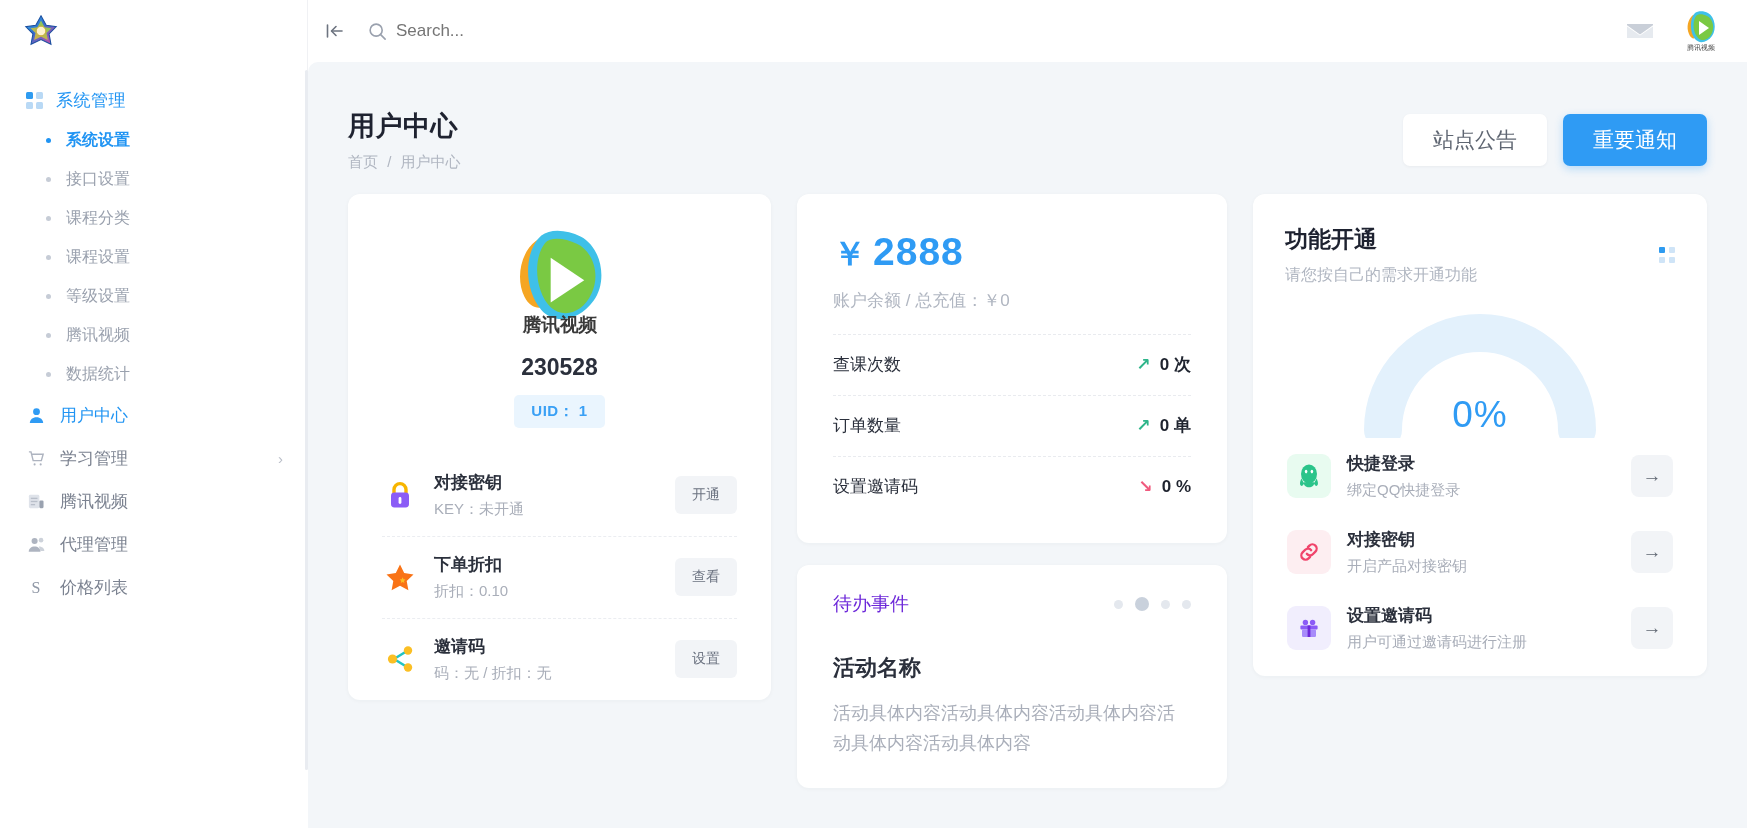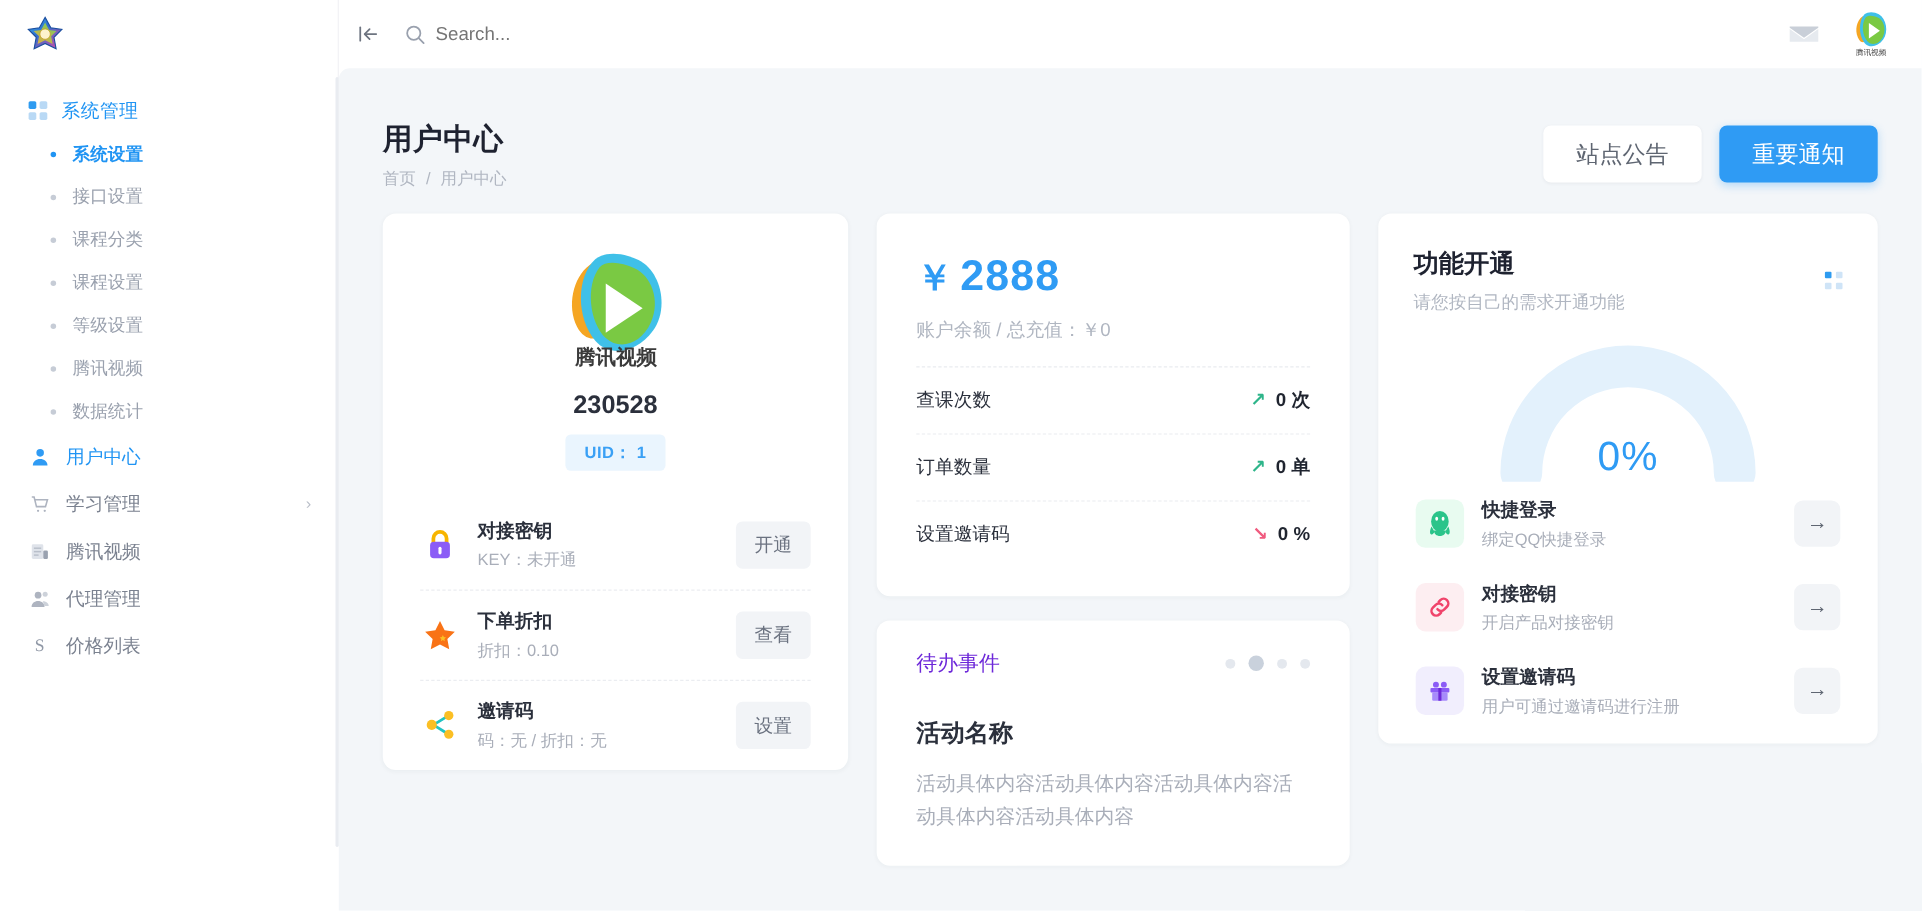--- a/index.html
+++ b/index.html
@@ -143,21 +143,21 @@
     border-top: 1px dashed #ebedf1;
   }
   .prow-first { margin-top: 26px; }
   .sq-ico { width: 36px; height: 36px; flex: 0 0 36px; display:flex;
     align-items:center; justify-content:center; }
   .prow-txt { flex: 1; min-width: 0; }
   .prow-title { font-size: 17px; font-weight: 700; color: #2b303c; }
   .prow-sub { font-size: 15px; color: #a9aeb9; margin-top: 6px; }
   .mini-btn {
     background: #f2f4f7; border: none; outline: none; cursor: pointer;
-    font-family: Liberation Mono, monospace; font-size: 17px; color: #6b7280;
+    font-family: Liberation Mono, monospace; font-size: 14px; color: #6b7280;
     padding: 10px 17px; border-radius: 6px;
   }
 
   
   .balance-card { padding: 36px 36px 26px 36px; }
   .bal-amount { font-size: 39px; font-weight: 700; color: #2f9bf4; letter-spacing: 1px; }
   .bal-amount .yen { font-size: 33px; margin-right: 6px; }
   .bal-sub { font-size: 17px; color: #b0b6c1; margin-top: 12px; }
   .stat-row {
     display: flex; align-items: center; padding: 19px 0 19px 0; position: relative;

